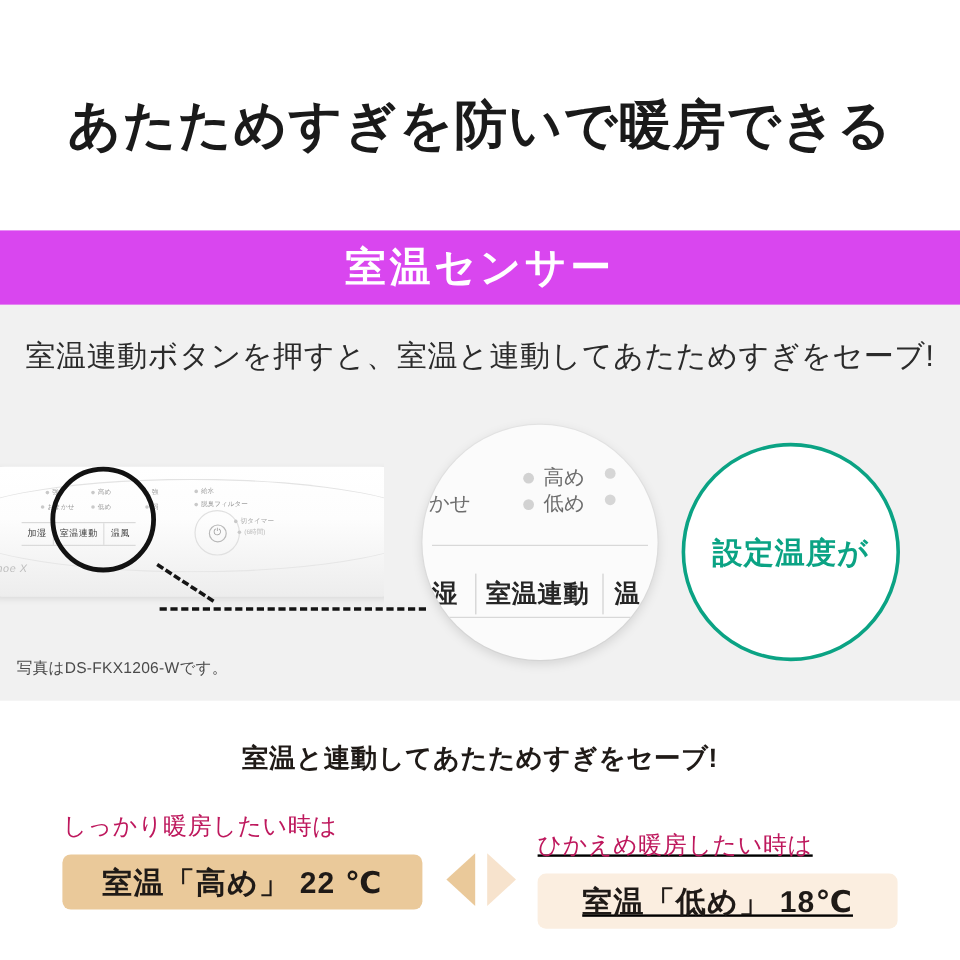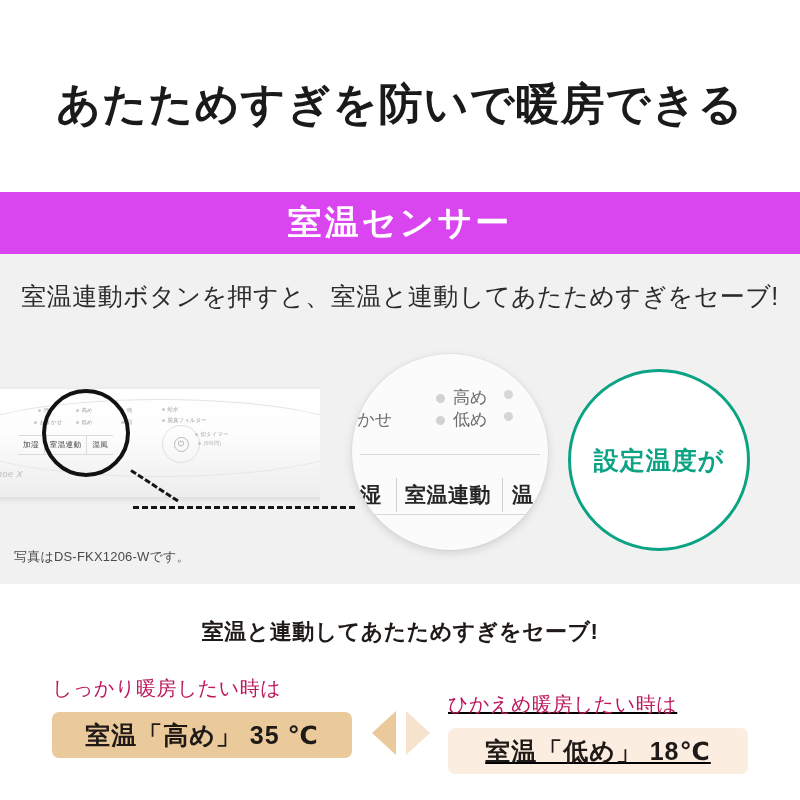--- a/index.html
+++ b/index.html
@@ -247,21 +247,21 @@
 
   <div class="callout">
     <div class="callout-line">設定温度が</div>
   </div>
 
   <div class="bottom"></div>
   <div class="bottom-title">室温と連動してあたためすぎをセーブ!</div>
 
   <div class="compare-left">
     <div class="compare-head">しっかり暖房したい時は</div>
-    <div class="chip chip-warm">室温「高め」 35 ℃</div>
+    <div class="chip chip-warm">室温「高め」 22 ℃</div>
   </div>
 
   <div class="divider">
     <div class="tri-l"></div>
     <div class="tri-r"></div>
   </div>
 
   <div class="compare-right">
     <div class="compare-head">ひかえめ暖房したい時は</div>
     <div class="chip chip-cool">室温「低め」 18℃</div>

